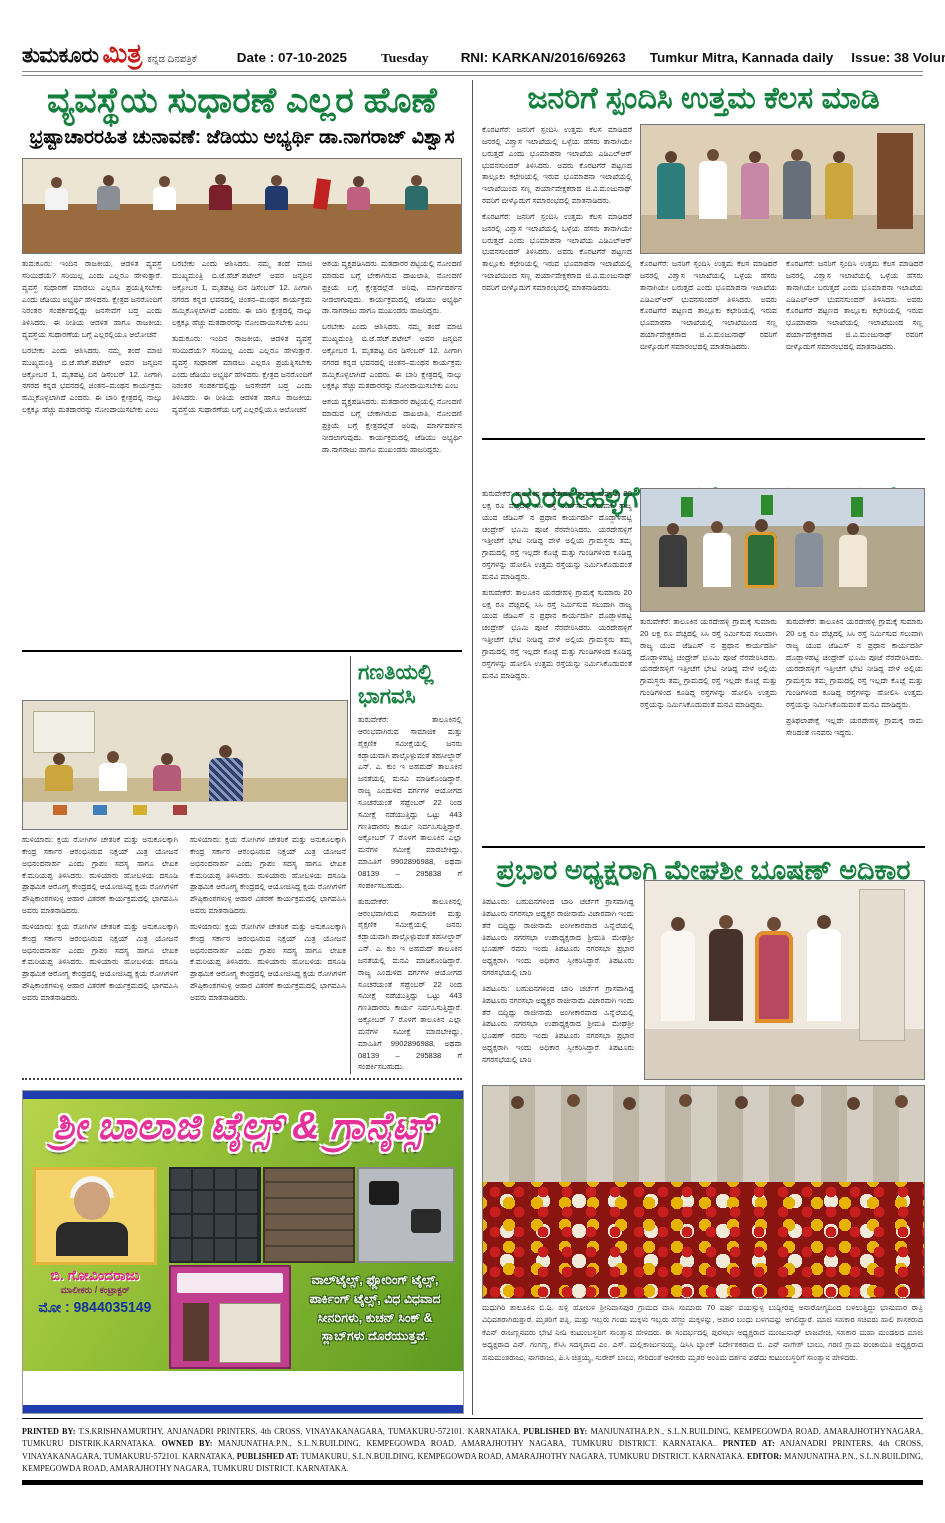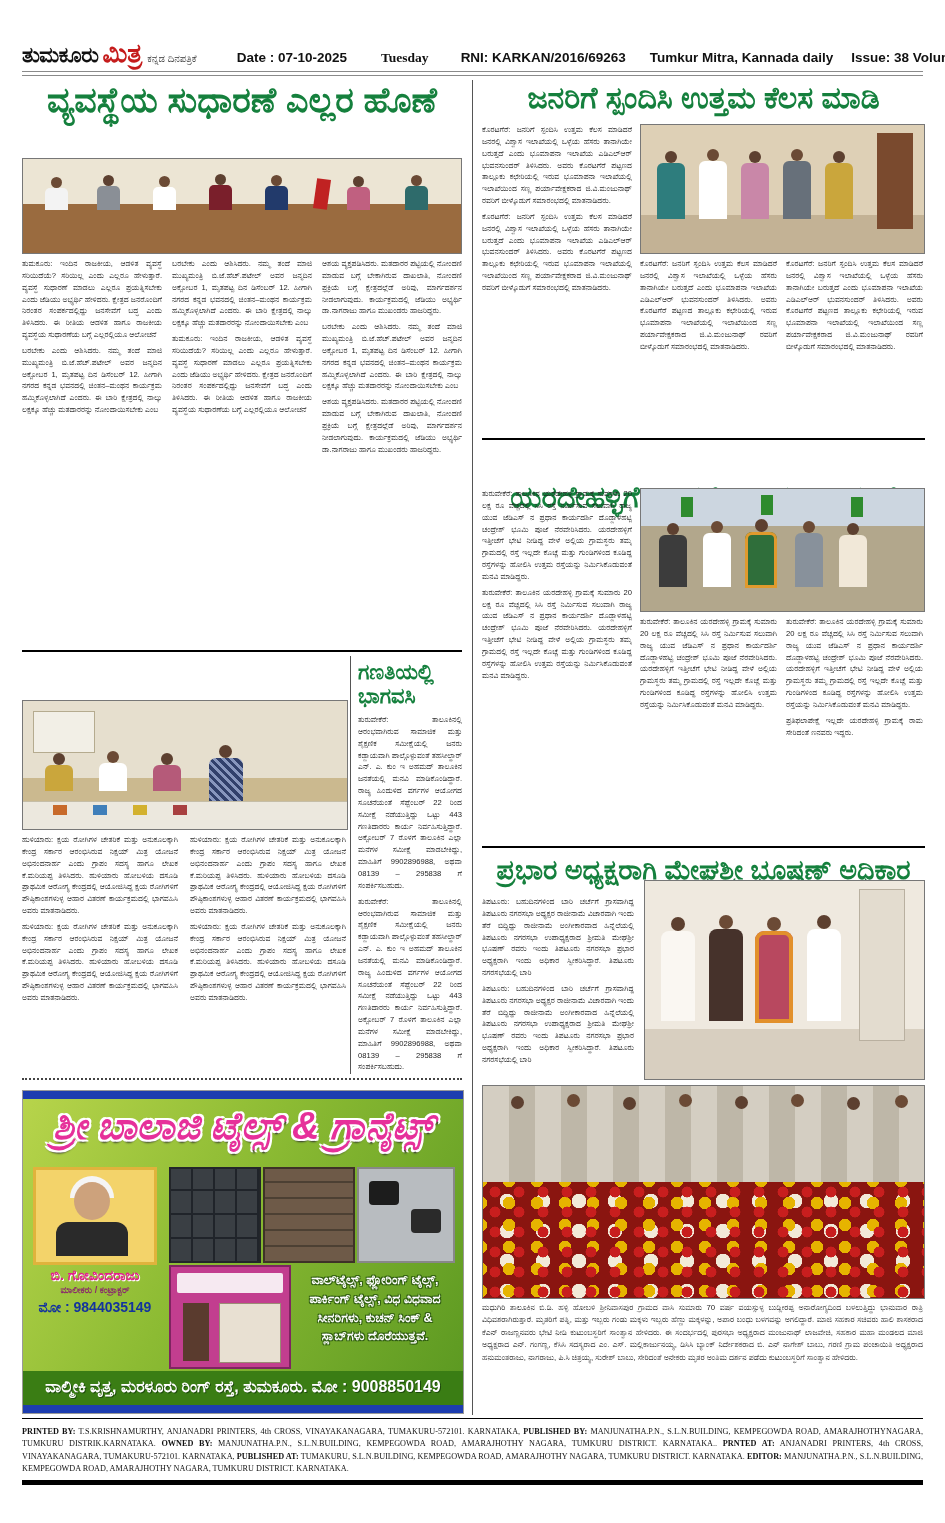--- a/index.html
+++ b/index.html
@@ -65,20 +65,21 @@
     <span class="mh-meta" style="margin-left:34px;font-family:'Liberation Serif',serif;">Tuesday</span>
     <span class="mh-meta" style="margin-left:32px;">RNI: KARKAN/2016/69263</span>
     <span class="mh-meta" style="margin-left:24px;">Tumkur Mitra, Kannada daily</span>
     <span class="mh-meta" style="margin-left:18px;">Issue: 38  Volume:10, Price:1.00,   Page: 4</span>
   </div>
   <div class="abs rule-double" style="left:22px;top:71px;width:901px;"></div>
 
   <div class="abs vrule" style="left:472px;top:80px;height:1335px;"></div>
 
   <div class="abs hl hl1" style="left:22px;top:82px;width:440px;">ವ್ಯವಸ್ಥೆಯ ಸುಧಾರಣೆ ಎಲ್ಲರ ಹೊಣೆ</div>
+  <div class="abs sub1" style="left:22px;top:126px;width:440px;">ಭ್ರಷ್ಟಾಚಾರರಹಿತ ಚುನಾವಣೆ: ಜೆಡಿಯು ಅಭ್ಯರ್ಥಿ ಡಾ.ನಾಗರಾಜ್ ವಿಶ್ವಾಸ</div>
 
   <div class="abs photo" style="left:22px;top:158px;width:438px;height:94px;background:linear-gradient(#ece5d4 0 48%,#9a6b3f 48% 100%);">
     <i class="ph-el head" style="left:28px;top:18px;width:11px;height:11px;background:#6b4a35"></i>
     <i class="ph-el" style="left:22px;top:29px;width:23px;height:22px;background:#f3f3f3;border-radius:5px 5px 0 0"></i>
     <i class="ph-el head" style="left:80px;top:16px;width:11px;height:11px;background:#5d4030"></i>
     <i class="ph-el" style="left:74px;top:27px;width:23px;height:24px;background:#8a8f96;border-radius:5px 5px 0 0"></i>
     <i class="ph-el head" style="left:136px;top:17px;width:11px;height:11px;background:#6b4a35"></i>
     <i class="ph-el" style="left:130px;top:28px;width:23px;height:23px;background:#ffffff;border-radius:5px 5px 0 0"></i>
     <i class="ph-el head" style="left:192px;top:15px;width:11px;height:11px;background:#5d4030"></i>
     <i class="ph-el" style="left:186px;top:26px;width:23px;height:25px;background:#7a1f2b;border-radius:5px 5px 0 0"></i>
@@ -167,23 +168,20 @@
         <i class="ph-el" style="left:52px;top:40px;width:30px;height:24px;background:#2a2a2a;border-radius:4px"></i>
       </div>
 
       <div class="abs" style="left:146px;top:166px;width:118px;height:100px;background:#c23e8f;border:2px solid #7e2560;">
         <i class="ph-el" style="left:6px;top:6px;width:106px;height:20px;background:#f6e9f1;border-radius:2px"></i>
         <i class="ph-el" style="left:12px;top:36px;width:26px;height:58px;background:#5a3b2e"></i>
         <i class="ph-el" style="left:48px;top:36px;width:60px;height:58px;background:#e8e0d2;border:1px solid #9a8c74"></i>
       </div>
       <div class="abs ad-serv" style="left:272px;top:172px;width:160px;">ವಾಲ್‌ಟೈಲ್ಸ್, ಫ್ಲೋರಿಂಗ್ ಟೈಲ್ಸ್, ಪಾರ್ಕಿಂಗ್ ಟೈಲ್ಸ್, ವಿಧ ವಿಧವಾದ ಸೀನರಿಗಳು, ಕುಚನ್ ಸಿಂಕ್ &amp; ಸ್ಲಾಬ್‌ಗಳು ದೊರೆಯುತ್ತವೆ.</div>
     </div>
-    <div class="abs ad-strip" style="left:0;top:280px;width:440px;height:34px;">
-      <div class="ad-addr" style="padding-top:7px;">ವಾಲ್ಮೀಕಿ ವೃತ್ತ, ಮರಳೂರು ರಿಂಗ್ ರಸ್ತೆ, ತುಮಕೂರು. ಮೋ : 9008850149</div>
-    </div>
     <div class="abs ad-blue" style="left:0;top:314px;width:440px;height:8px;"></div>
   </div>
 
   <div class="abs hl hl2" style="left:482px;top:82px;width:443px;">ಜನರಿಗೆ ಸ್ಪಂದಿಸಿ ಉತ್ತಮ ಕೆಲಸ ಮಾಡಿ</div>
 
   <div class="abs btxt" style="left:482px;top:124px;width:150px;height:308px;">
     <div class="fill">ಕೊರಟಗೆರೆ: ಜನರಿಗೆ ಸ್ಪಂದಿಸಿ ಉತ್ತಮ ಕೆಲಸ ಮಾಡಿದರೆ ಜನರಲ್ಲಿ ವಿಶ್ವಾಸ ಇಲಾಖೆಯಲ್ಲಿ ಒಳ್ಳೆಯ ಹೆಸರು ತಾನಾಗಿಯೇ ಬರುತ್ತದೆ ಎಂದು ಭೂಮಾಪನಾ ಇಲಾಖೆಯ ಎಡಿಎಲ್‌ಆರ್ ಭುವನಸುಂದರ್ ತಿಳಿಸಿದರು. ಅವರು ಕೊರಟಗೆರೆ ಪಟ್ಟಣದ ತಾಲ್ಲೂಕು ಕಛೇರಿಯಲ್ಲಿ ಇರುವ ಭೂಮಾಪನಾ ಇಲಾಖೆಯಲ್ಲಿ ಇಲಾಖೆಯಿಂದ ಸಣ್ಣ ಪರ್ಯಾವೇಕ್ಷಕರಾದ ಜಿ.ವಿ.ಮಂಜುನಾಥ್ ರವರಿಗೆ ಬೀಳ್ಕೊಡುಗೆ ಸಮಾರಂಭದಲ್ಲಿ ಮಾತನಾಡಿದರು.</div>
     <div class="fill">ಕೊರಟಗೆರೆ: ಜನರಿಗೆ ಸ್ಪಂದಿಸಿ ಉತ್ತಮ ಕೆಲಸ ಮಾಡಿದರೆ ಜನರಲ್ಲಿ ವಿಶ್ವಾಸ ಇಲಾಖೆಯಲ್ಲಿ ಒಳ್ಳೆಯ ಹೆಸರು ತಾನಾಗಿಯೇ ಬರುತ್ತದೆ ಎಂದು ಭೂಮಾಪನಾ ಇಲಾಖೆಯ ಎಡಿಎಲ್‌ಆರ್ ಭುವನಸುಂದರ್ ತಿಳಿಸಿದರು. ಅವರು ಕೊರಟಗೆರೆ ಪಟ್ಟಣದ ತಾಲ್ಲೂಕು ಕಛೇರಿಯಲ್ಲಿ ಇರುವ ಭೂಮಾಪನಾ ಇಲಾಖೆಯಲ್ಲಿ ಇಲಾಖೆಯಿಂದ ಸಣ್ಣ ಪರ್ಯಾವೇಕ್ಷಕರಾದ ಜಿ.ವಿ.ಮಂಜುನಾಥ್ ರವರಿಗೆ ಬೀಳ್ಕೊಡುಗೆ ಸಮಾರಂಭದಲ್ಲಿ ಮಾತನಾಡಿದರು.</div>
   </div>
   <div class="abs photo" style="left:640px;top:124px;width:283px;height:128px;background:linear-gradient(#ded0b6 0 70%,#c3b295 70% 100%);">

